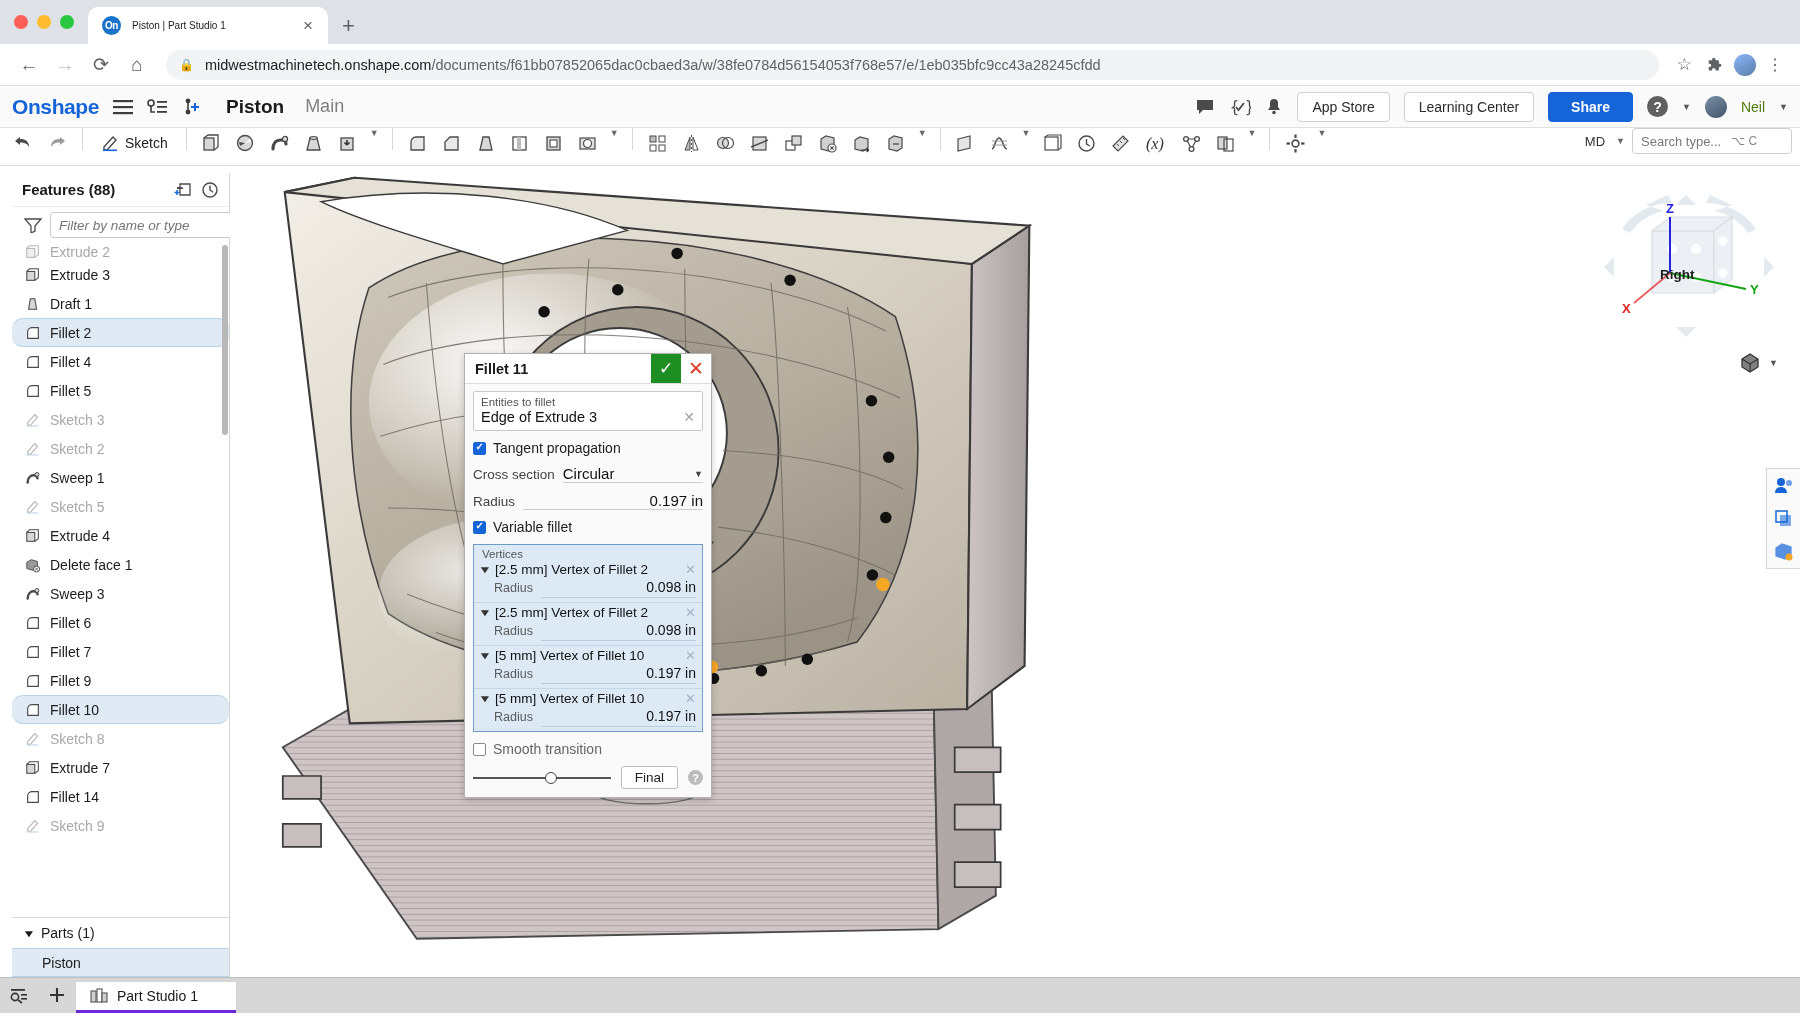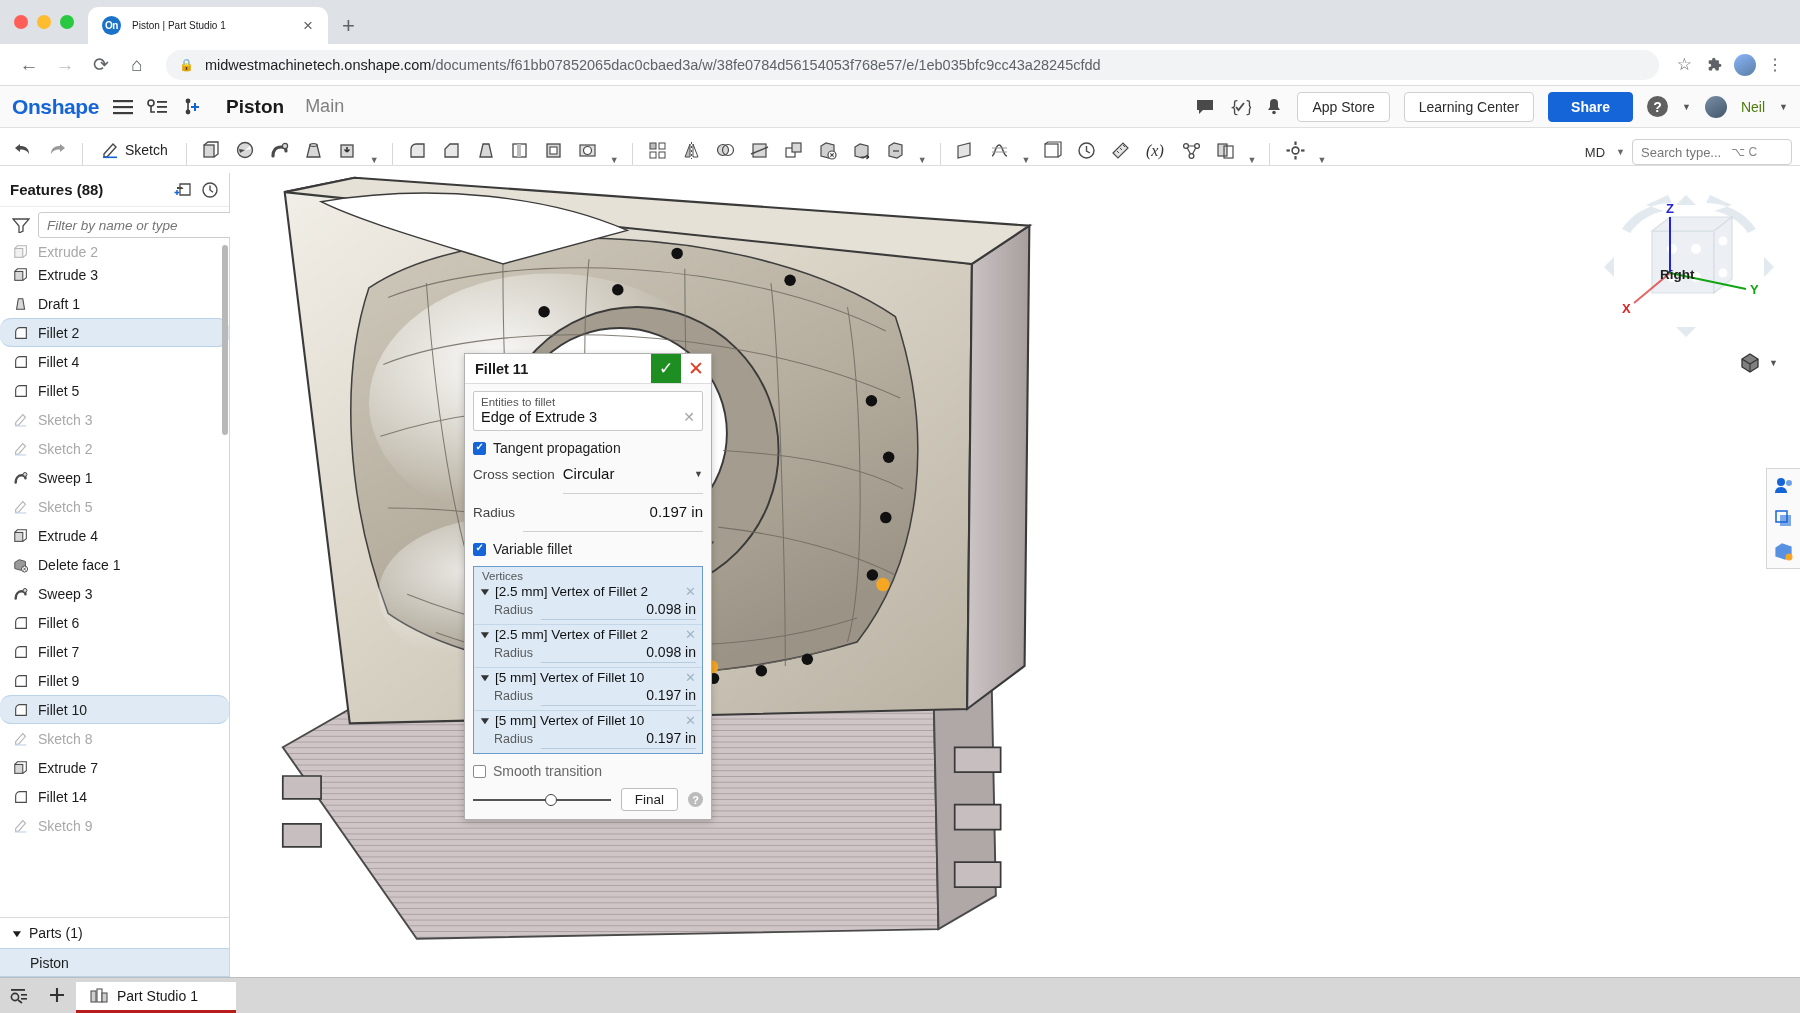--- a/index.html
+++ b/index.html
@@ -77,21 +77,21 @@
     justify-content: center; cursor: pointer;
   }
   .caret { font-size: 9px; color: #555; }
   .user-av { width: 22px; height: 22px; border-radius: 50%;
              background: linear-gradient(150deg,#7a8fa6,#42566b); }
   .user-name { font-size: 14px; color: #4d7c0f; }
 
   
   .os-toolbar {
     height: 38px; background: #fff; border-bottom: 1px solid #dcdcdc;
-    display: flex; align-items: flex-end; padding: 0 8px; gap: 4px;
+    display: flex; align-items: flex-start; padding: 0 8px; gap: 4px;
   }
   .tb { height: 30px; min-width: 30px; display: flex; align-items: center;
         justify-content: center; cursor: pointer; color: #4a4a4a; padding: 0 4px; }
   .tb svg { display: block; }
   .tb-sep { width: 1px; height: 22px; background: #d8d8d8; margin: 0 6px; }
   .tb-sketch { gap: 6px; padding: 0 8px; font-size: 14px; color: #222; }
   .tb-caret { font-size: 9px; color: #666; padding: 0 3px; cursor: pointer; }
   .tb-right { margin-left: auto; display: flex; align-items: center; gap: 4px; }
   .unit-chip { font-size: 13px; color: #333; padding: 0 4px; }
   .searchbox {
@@ -100,21 +100,21 @@
     font-size: 13px; color: #777; background: #fff; min-width: 160px;
   }
   .kbd { font-size: 12px; color: #888; }
 
   
   .main { position: absolute; top: 173px; left: 0; right: 0; bottom: 36px; display: flex; }
 
   
   .sidebar {
     width: 230px; background: #fff; border-right: 1px solid #d5d5d5;
-    display: flex; flex-direction: column; position: relative;
+    display: flex; flex-direction: column; position: relative; padding-left: 12px;
   }
   .feat-head {
     height: 34px; display: flex; align-items: center; padding: 0 10px; gap: 8px;
     border-bottom: 1px solid #ececec;
   }
   .feat-title { font-size: 15px; font-weight: bold; color: #1a1a1a; flex: 1; }
   .feat-ico { color: #4a4a4a; cursor: pointer; display: flex; }
   .filter-row {
     height: 36px; display: flex; align-items: center; gap: 8px; padding: 0 10px 0 12px;
   }
@@ -174,21 +174,21 @@
   .ent-x { color: #a5a5a5; font-size: 14px; cursor: pointer; }
   .chk-row { display: flex; align-items: center; gap: 7px; margin-top: 9px; font-size: 14px; color: #222; }
   .chk { width: 13px; height: 13px; border-radius: 2px; border: 1px solid #8a8a8a;
          background: #fff; flex: none; position: relative; cursor: pointer; }
   .chk.on { background: #1565d8; border-color: #1565d8; }
   .chk.on:after { content: "✓"; color: #fff; font-size: 10px; position: absolute;
                   left: 1.5px; top: -1.5px; font-weight: bold; }
   .fld-row { display: flex; align-items: baseline; margin-top: 9px; gap: 8px; }
   .fld-label { font-size: 13.5px; color: #444; white-space: nowrap; }
   .fld-ctl { flex: 1; border-bottom: 1px solid #cfcfcf; display: flex;
-             align-items: center; justify-content: flex-end; padding-bottom: 11px; }
+             align-items: center; justify-content: flex-end; padding-bottom: 0; }
   .fld-val { font-size: 15px; color: #111; }
   .fld-ctl.left { justify-content: space-between; }
   .sel-caret { font-size: 9px; color: #444; margin-left: 8px; }
   .vert-box { margin-top: 9px; border: 1px solid #6b9dc8; background: #ddeaf6; }
   .vert-label { font-size: 11.5px; color: #555; padding: 3px 8px 0; }
   .vert-item { border-bottom: 1px solid #c3d7e8; padding: 0 6px 4px; }
   .vert-item:last-child { border-bottom: none; }
   .vert-top { display: flex; align-items: center; gap: 5px; padding: 2px 0 1px; }
   .vert-chev { font-size: 10px; color: #333; transform: scaleX(1.4); cursor: pointer; }
   .vert-name { flex: 1; font-size: 13.5px; color: #111; white-space: nowrap; }
@@ -224,21 +224,21 @@
   
   .botbar {
     position: absolute; bottom: 0; left: 0; right: 0; height: 36px;
     background: #d7d7d7; display: flex; align-items: flex-end; border-top: 1px solid #bdbdbd;
   }
   .bot-ico { width: 38px; height: 36px; display: flex; align-items: center;
              justify-content: center; color: #333; cursor: pointer; }
   .bot-tab {
     background: #fff; height: 31px; display: flex; align-items: center;
     gap: 9px; padding: 0 18px 0 14px; font-size: 14px; color: #1a1a1a;
-    border-bottom: 3px solid #b91c1c; min-width: 160px; cursor: pointer;
+    border-bottom: 3px solid #6d28d9; min-width: 160px; cursor: pointer;
   }
 </style>
 </head>
 <body>
 
 <div class="browser-tabstrip">
   <div class="traffic">
     <div class="dot r"></div>
     <div class="dot y"></div>
     <div class="dot g"></div>

